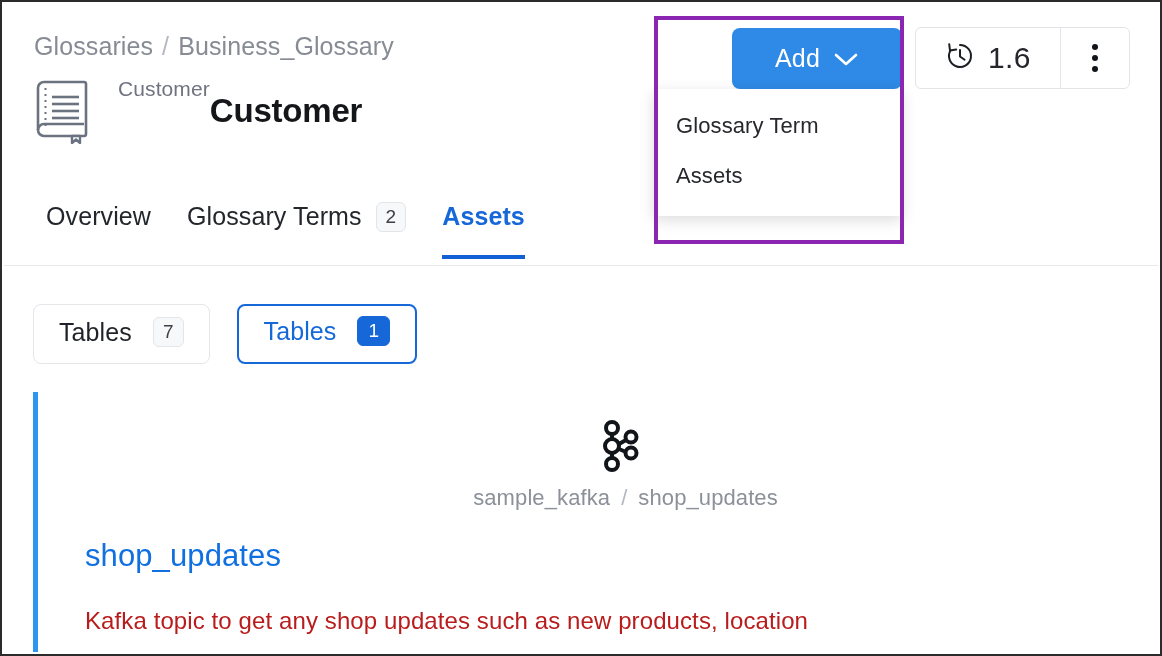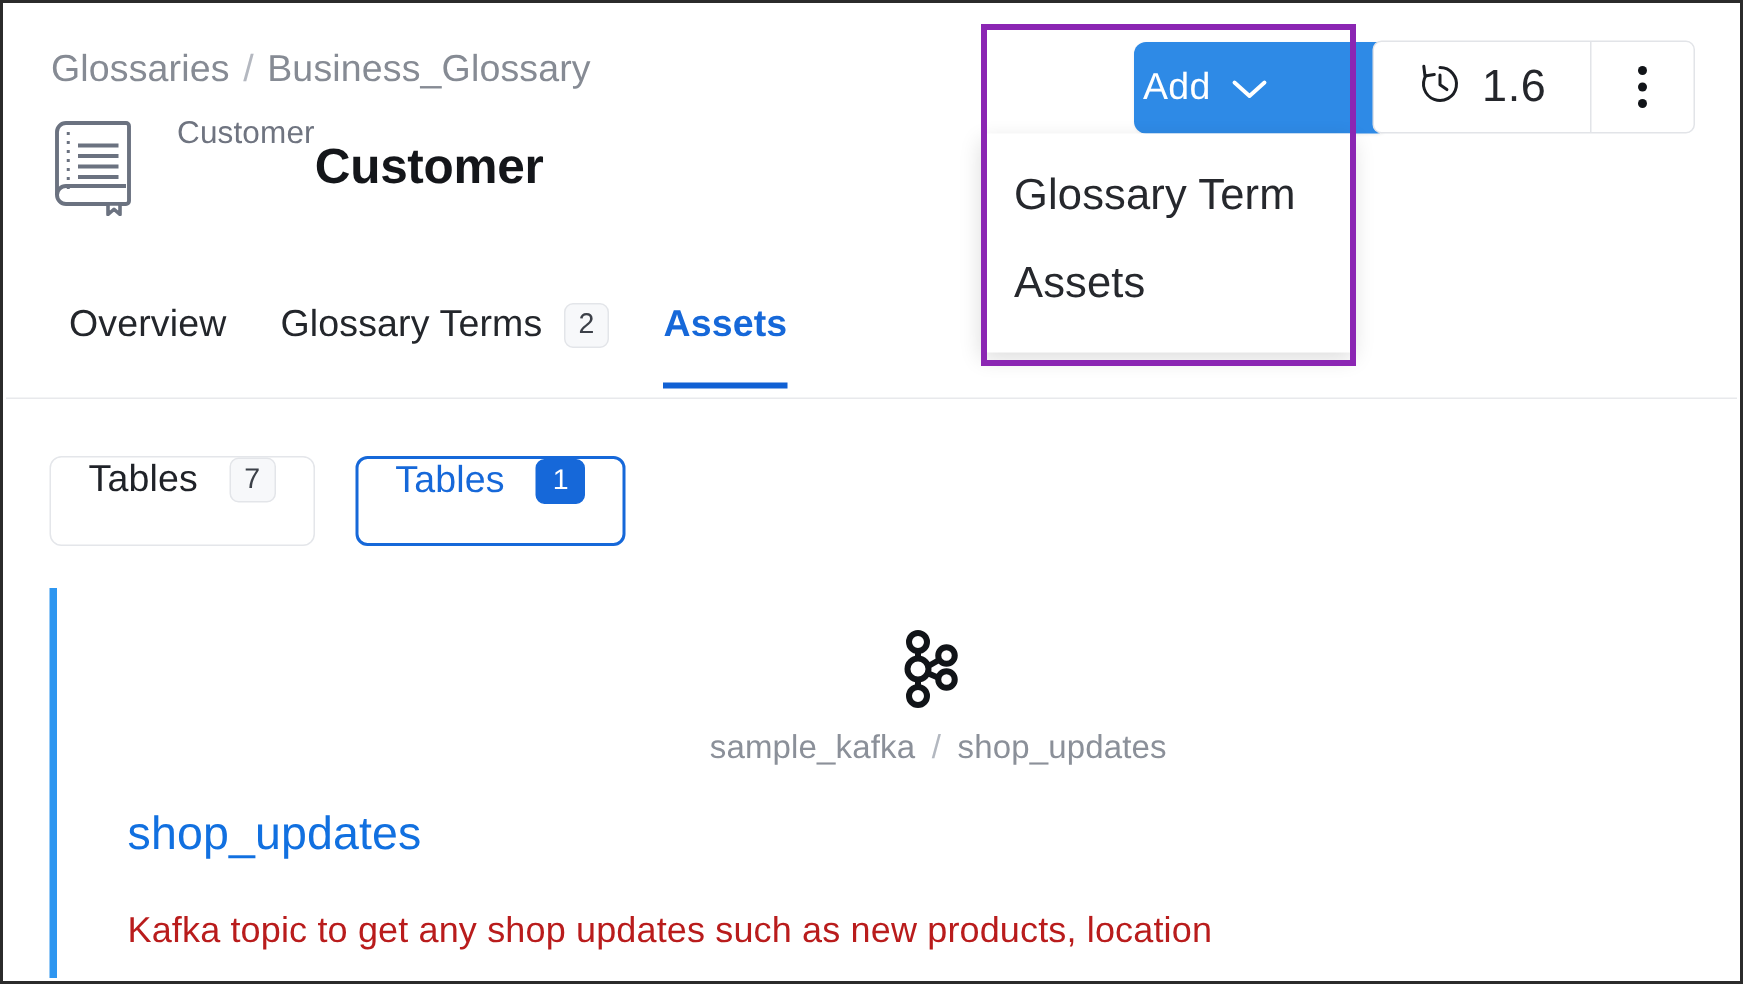--- a/index.html
+++ b/index.html
@@ -76,41 +76,41 @@
     width: 170px;
     height: 61px;
     background: #2e8ae6;
     border: none;
     border-radius: 8px;
     color: #ffffff;
     font-size: 25px;
     font-family: "Liberation Sans", sans-serif;
     display: flex;
     align-items: center;
+    justify-content: center;
     gap: 13px;
     cursor: pointer;
     letter-spacing: .2px;
     box-shadow: 0 1px 2px rgba(0,0,0,0.06);
-    margin-left: 24px;
   }
   .add-button .chev { display: block; line-height: 0; }
 
   .add-menu {
     position: absolute;
     left: -78px;
     top: 61px;
     width: 248px;
     background: #ffffff;
     box-shadow: 0 4px 14px rgba(0,0,0,0.14);
     padding: 12px 0 16px 0;
     box-sizing: border-box;
   }
   .menu-item {
     padding: 10px 22px;
-    font-size: 29px;
+    font-size: 22px;
     color: #26282d;
     cursor: pointer;
     line-height: 1.35;
     letter-spacing: .1px;
   }
 
   
   .hilite {
     position: absolute;
     left: 652px;
@@ -217,24 +217,24 @@
   
   .filters {
     position: absolute;
     left: 31px;
     top: 302px;
     display: flex;
     gap: 27px;
   }
   .pill {
     display: flex;
-    align-items: flex-start;
+    align-items: flex-end;
     gap: 21px;
     height: 60px;
-    padding: 0 25px;
+    padding: 16px 25px;
     border: 1px solid #e4e6ea;
     border-radius: 8px;
     background: #fff;
     font-size: 25px;
     color: #1f2228;
     cursor: pointer;
     box-sizing: border-box;
     letter-spacing: .1px;
   }
   .pill .pill-count {

